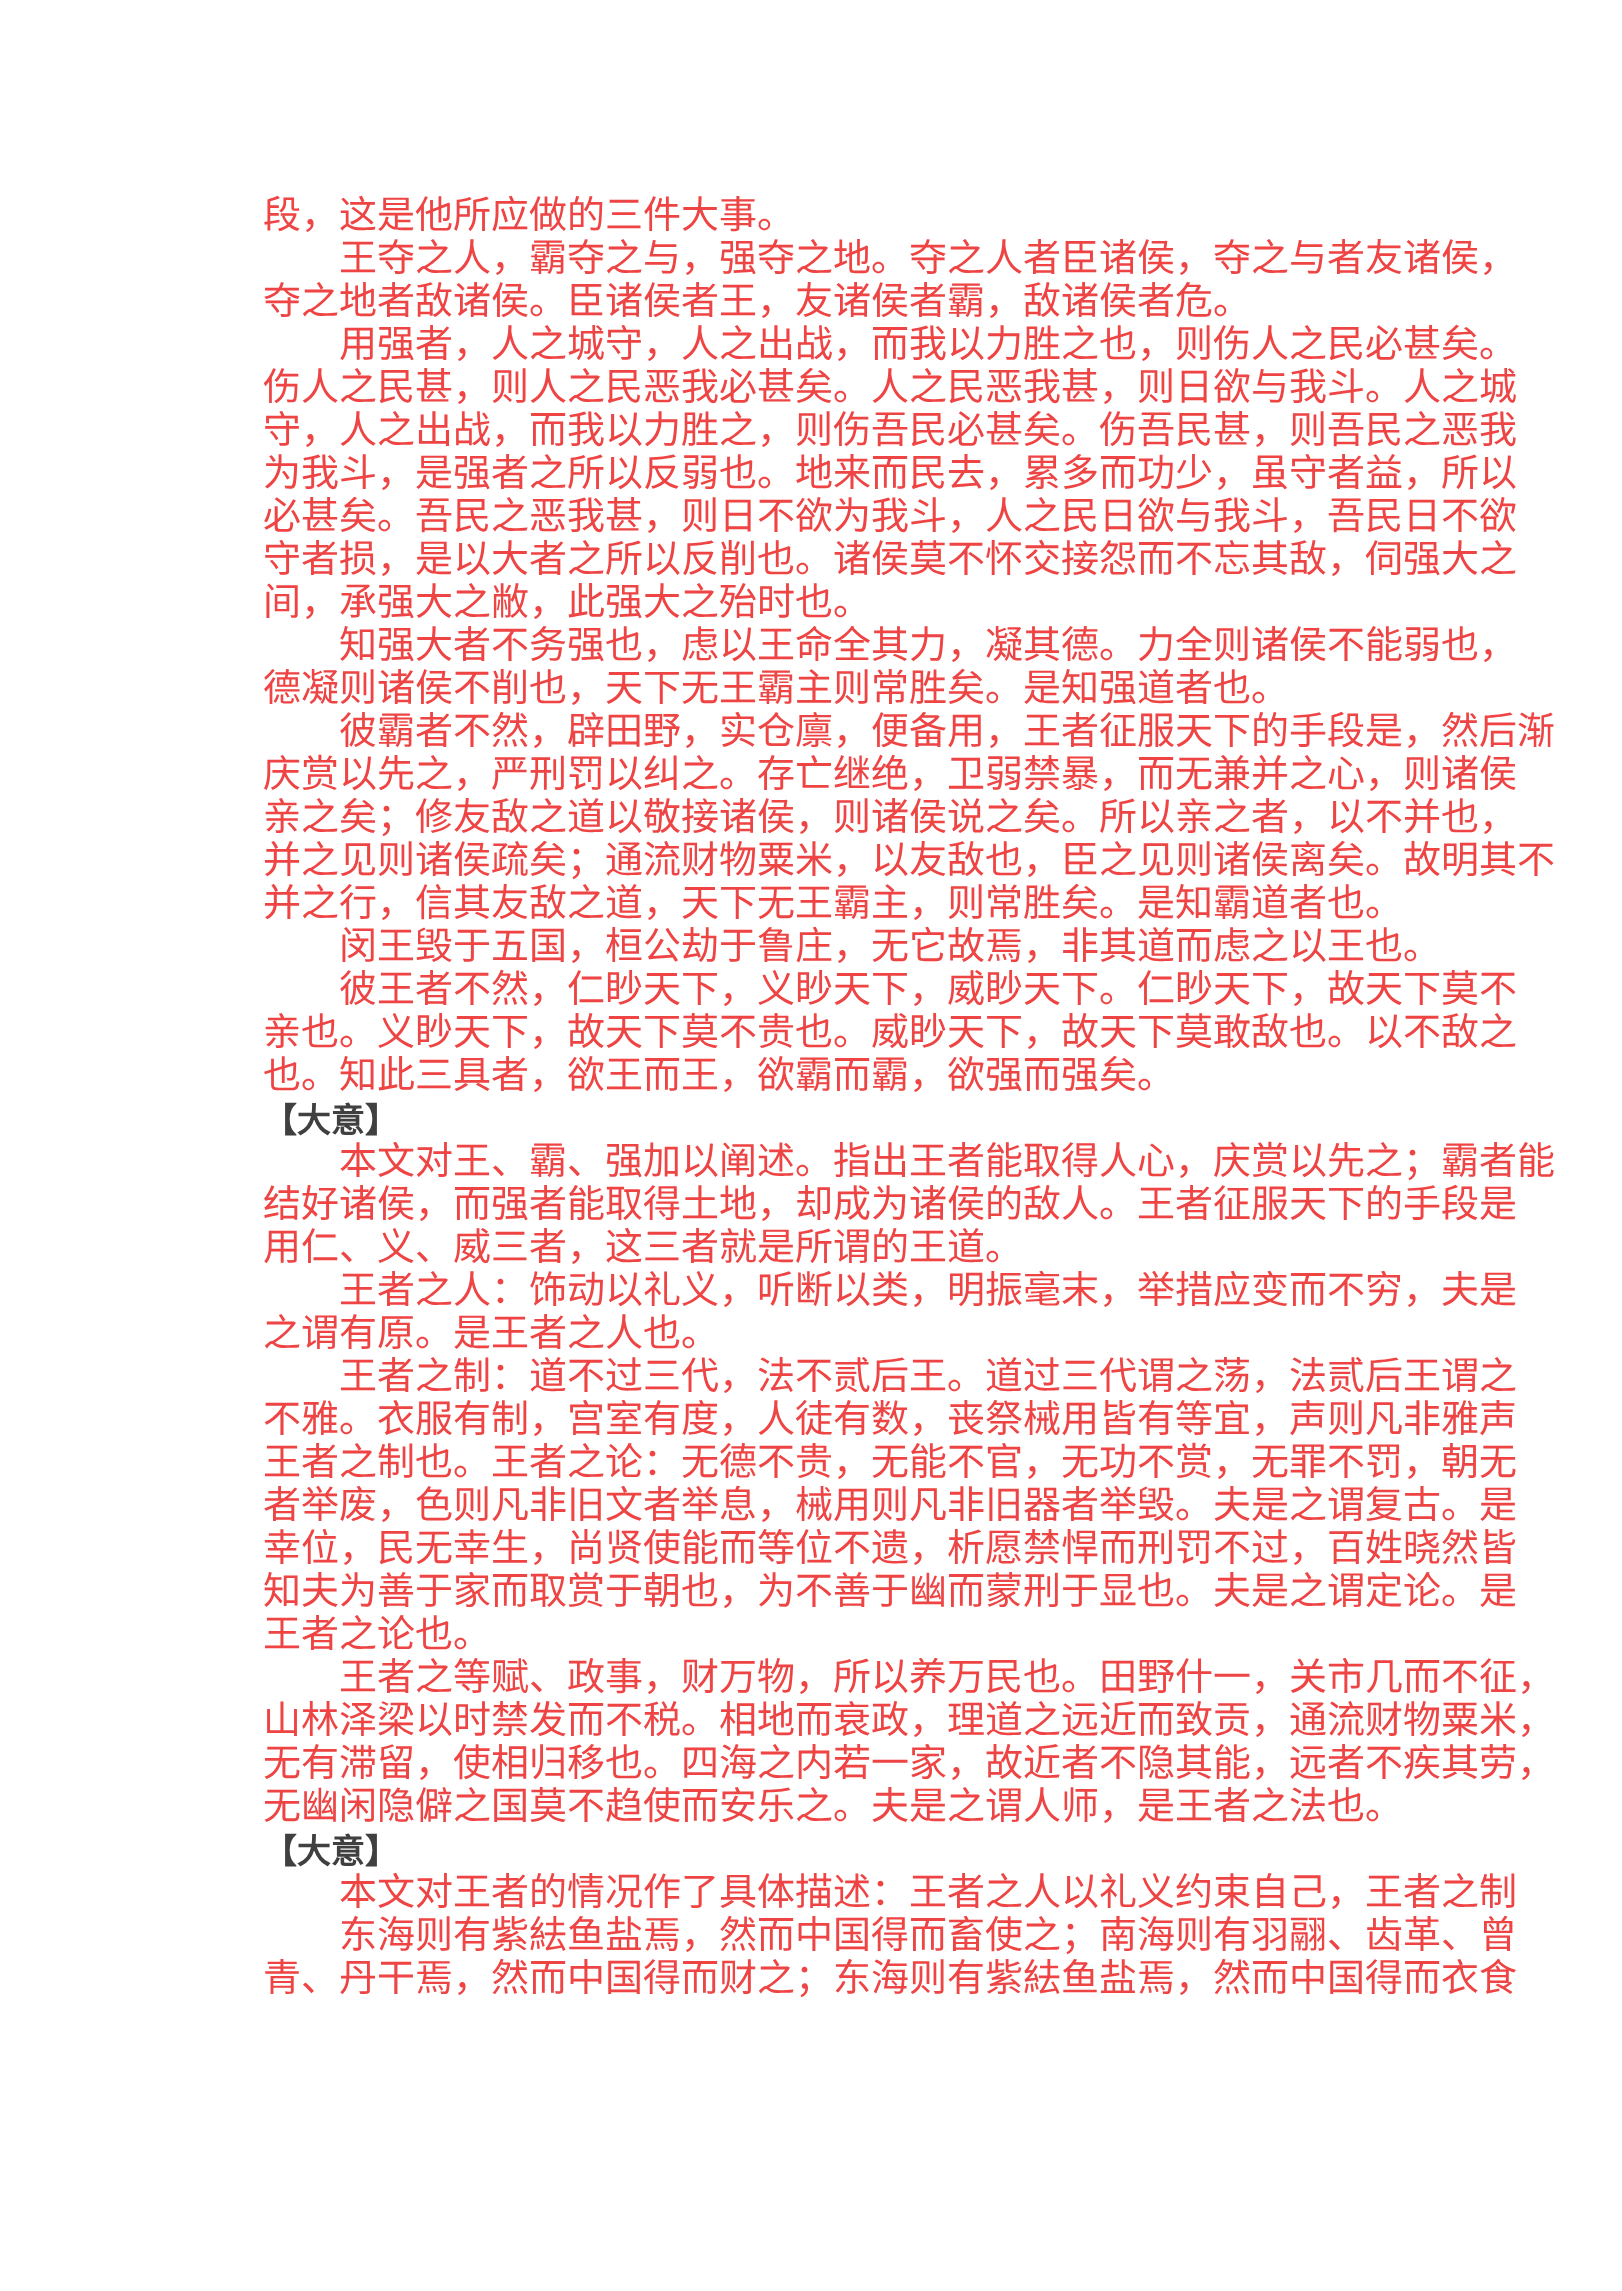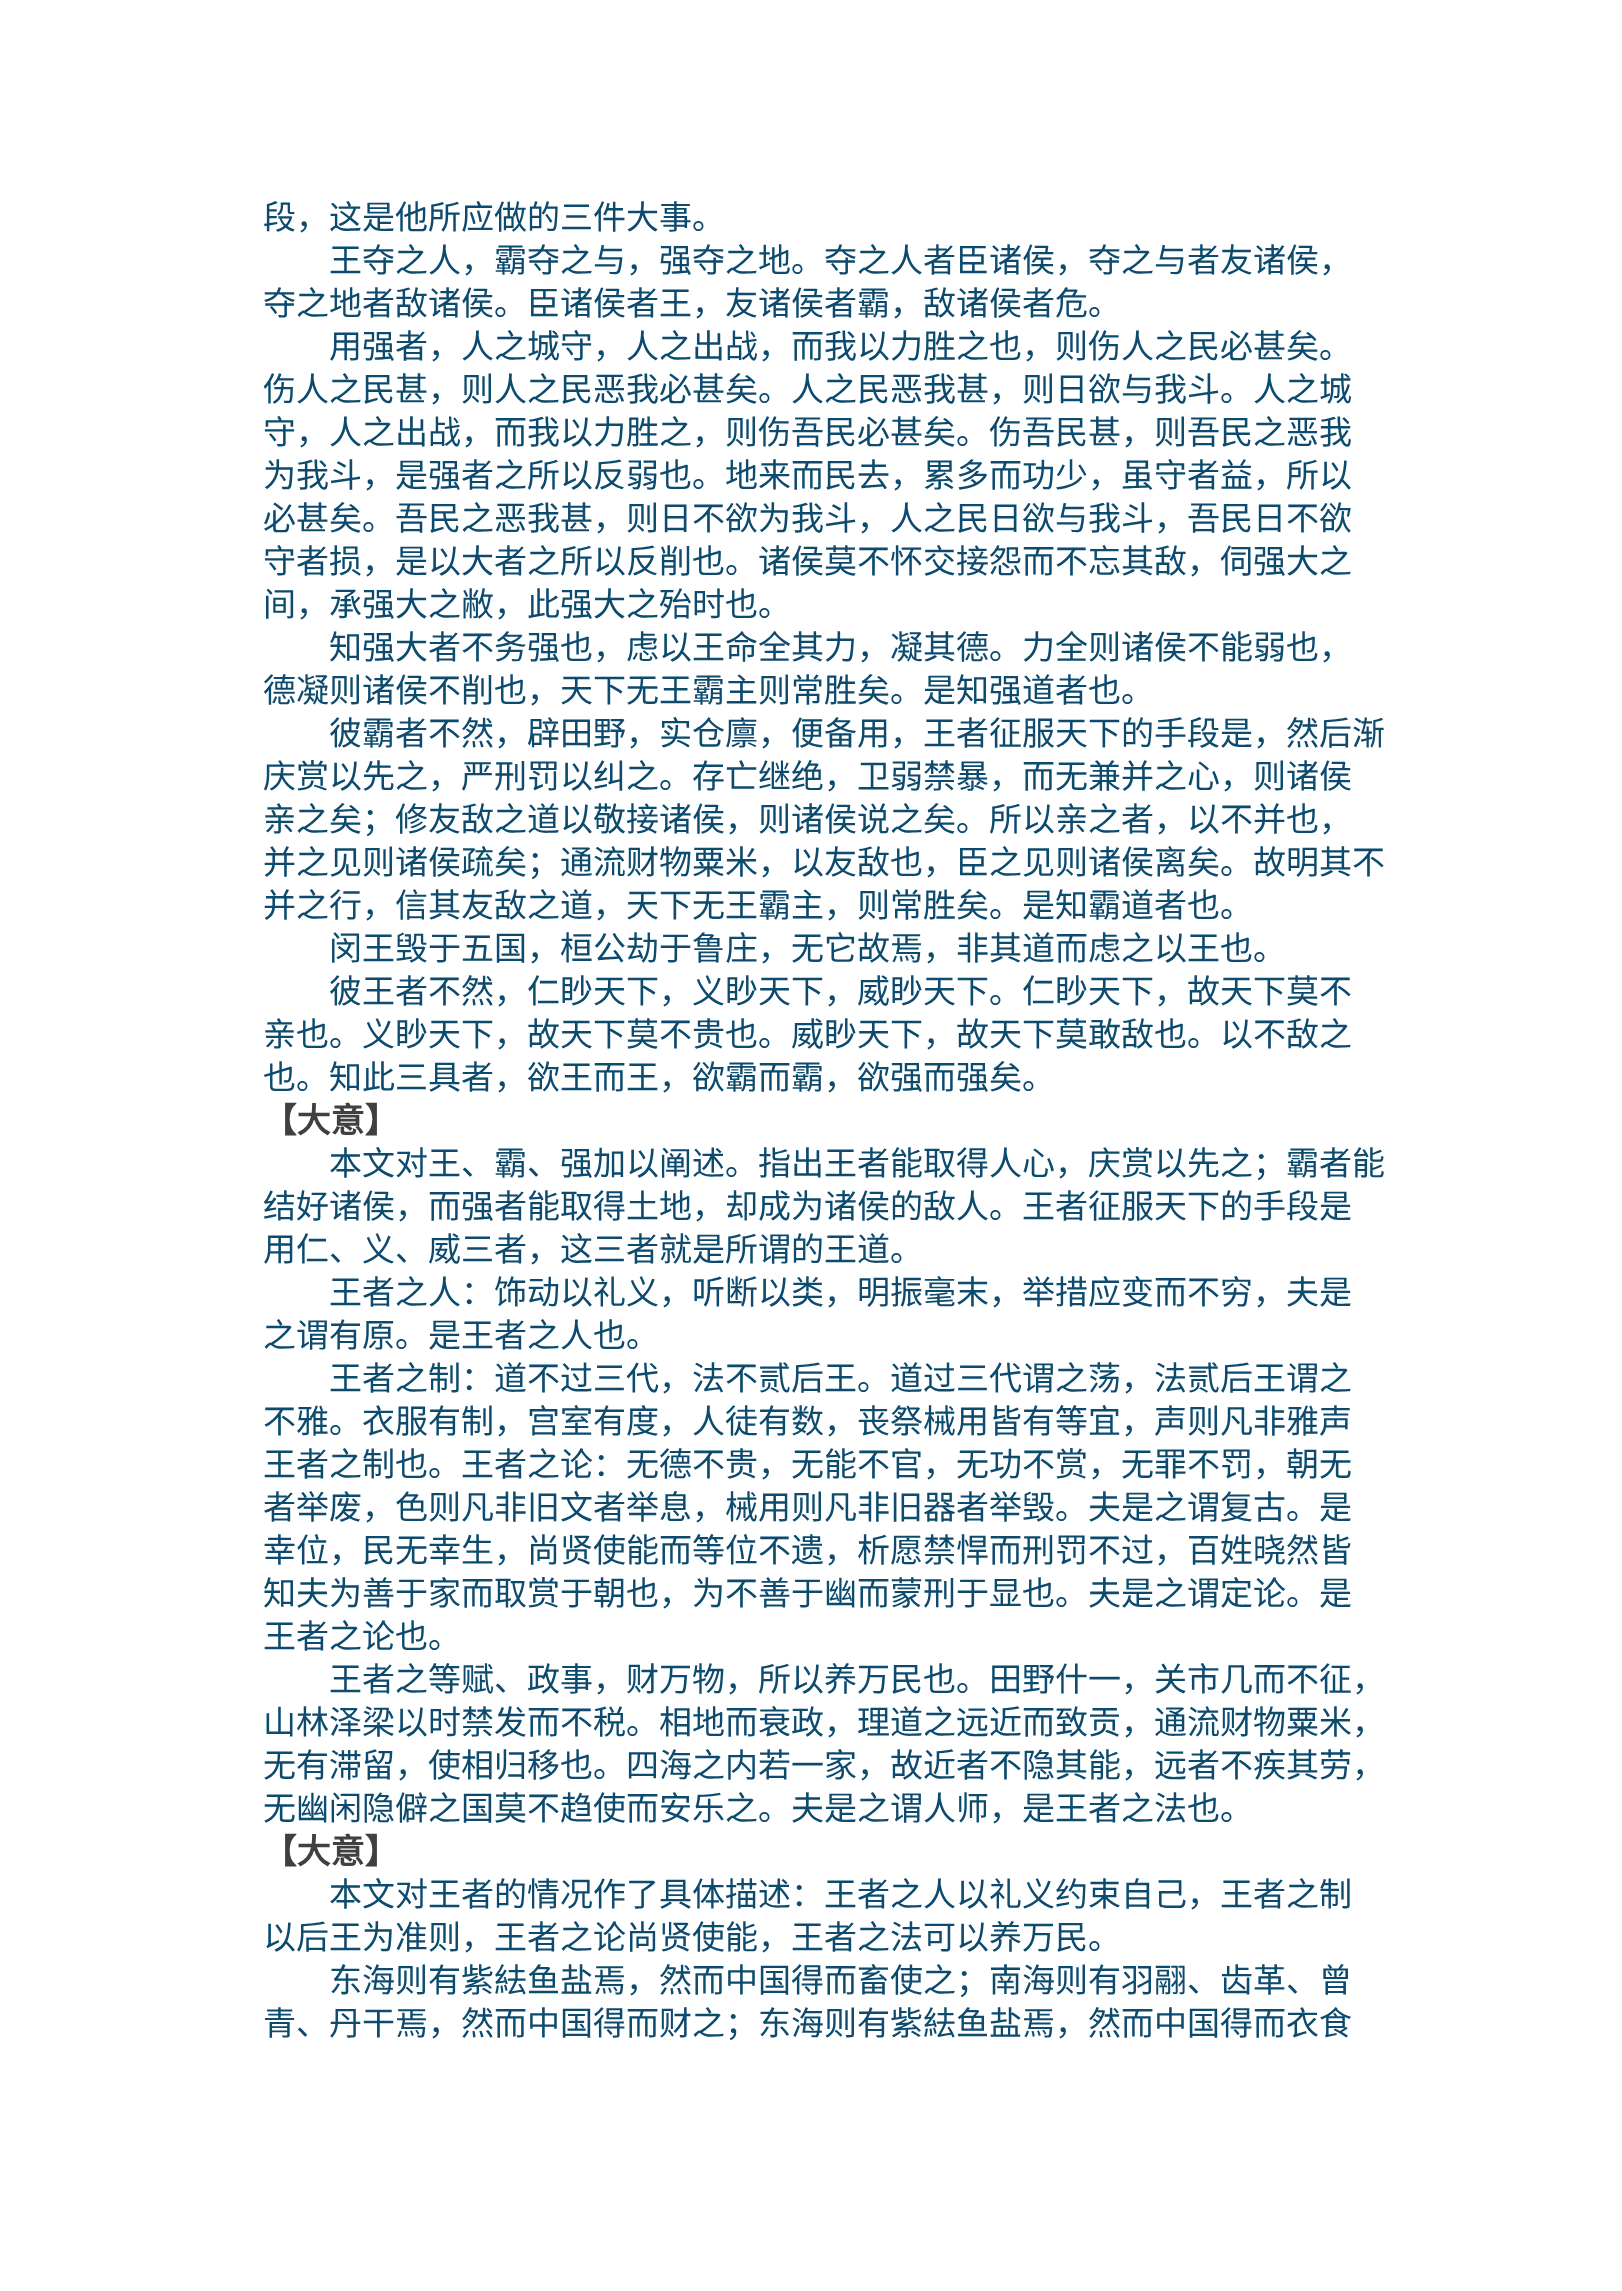--- a/index.html
+++ b/index.html
@@ -18,25 +18,25 @@
     position: absolute;
     left: 263px;
     top: 196px;
     width: 1147px;
   }
   .block {
     margin: 0;
     padding: 0;
   }
   .line {
-    font-family: Liberation Sans, sans-serif;
-    font-size: 33px;
+    font-family: Liberation Mono, monospace;
+    font-size: 38px;
     line-height: 43px;
     height: 43px;
-    color: #0c4a6e;
+    color: #ef4444;
     white-space: nowrap;
     letter-spacing: 0px;
   }
   .block.heading .line {
     font-family: "Liberation Sans", "DejaVu Sans", sans-serif;
     font-weight: 700;
     font-size: 34px;
     color: #404040;
   }
 </style>
@@ -105,21 +105,20 @@
         <div class="line">　　王者之等赋、政事，财万物，所以养万民也。田野什一，关市几而不征，</div>
         <div class="line">山林泽梁以时禁发而不税。相地而衰政，理道之远近而致贡，通流财物粟米，</div>
         <div class="line">无有滞留，使相归移也。四海之内若一家，故近者不隐其能，远者不疾其劳，</div>
         <div class="line">无幽闲隐僻之国莫不趋使而安乐之。夫是之谓人师，是王者之法也。</div>
       </div>
       <div class="block heading">
         <div class="line">【大意】</div>
       </div>
       <div class="block paragraph">
         <div class="line">　　本文对王者的情况作了具体描述：王者之人以礼义约束自己，王者之制</div>
-        <div class="line">以后王为准则，王者之论尚贤使能，王者之法可以养万民。</div>
       </div>
       <div class="block paragraph">
         <div class="line">　　东海则有紫紶鱼盐焉，然而中国得而畜使之；南海则有羽翮、齿革、曾</div>
         <div class="line">青、丹干焉，然而中国得而财之；东海则有紫紶鱼盐焉，然而中国得而衣食</div>
       </div>
     </main>
 </div>
 
 
 </body></html>

